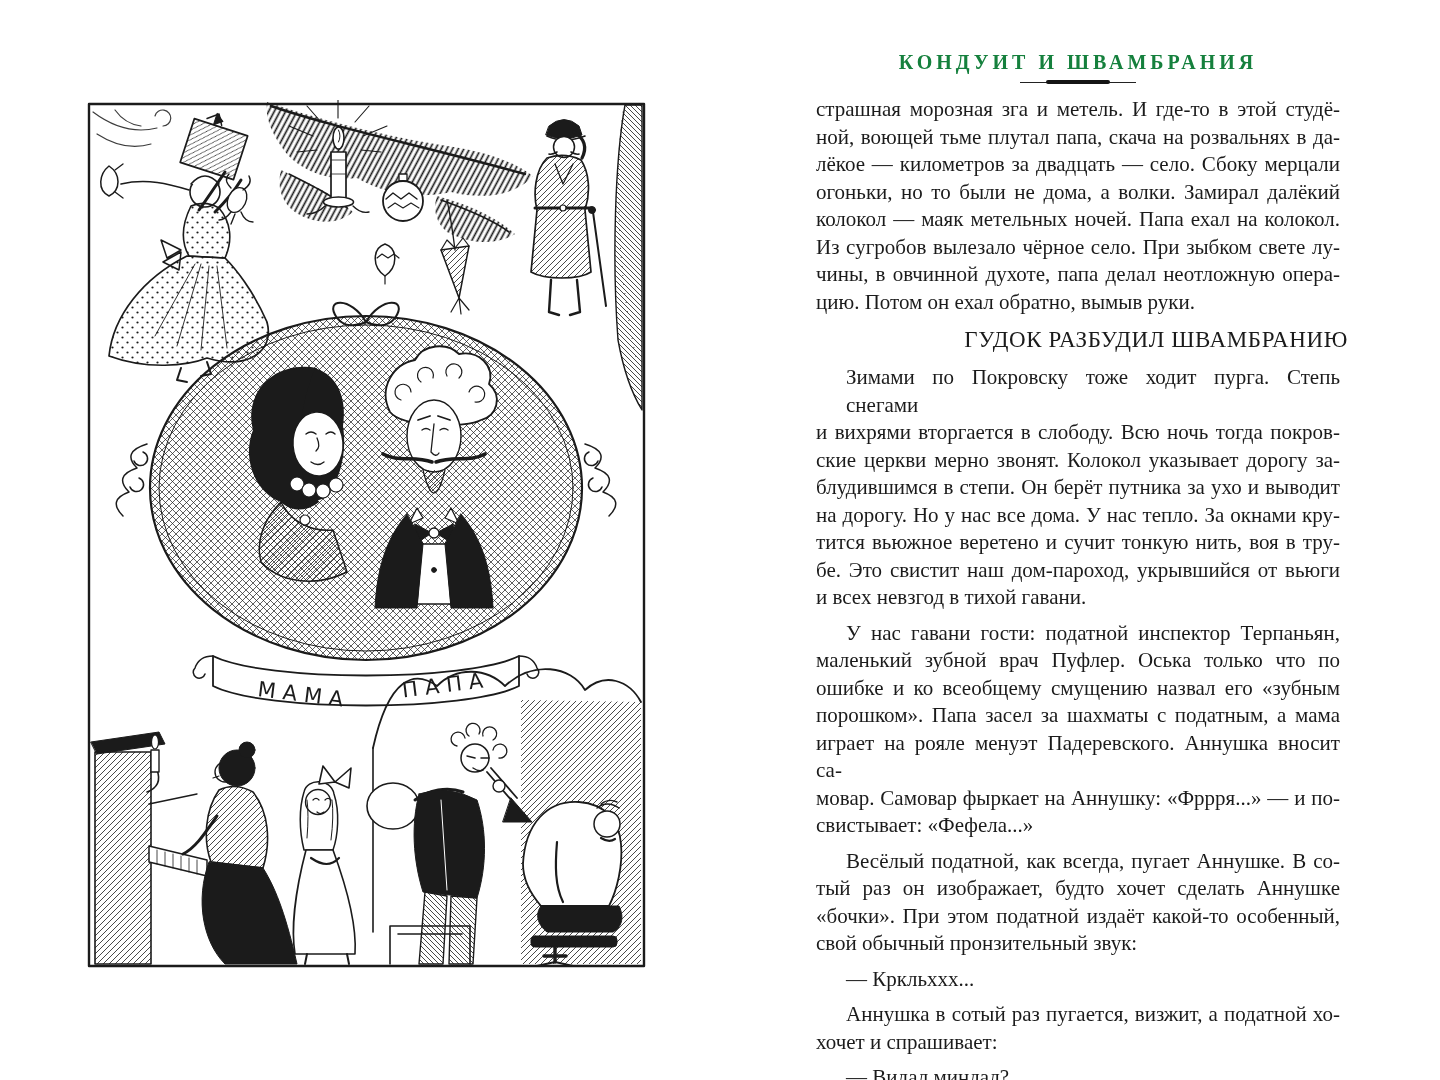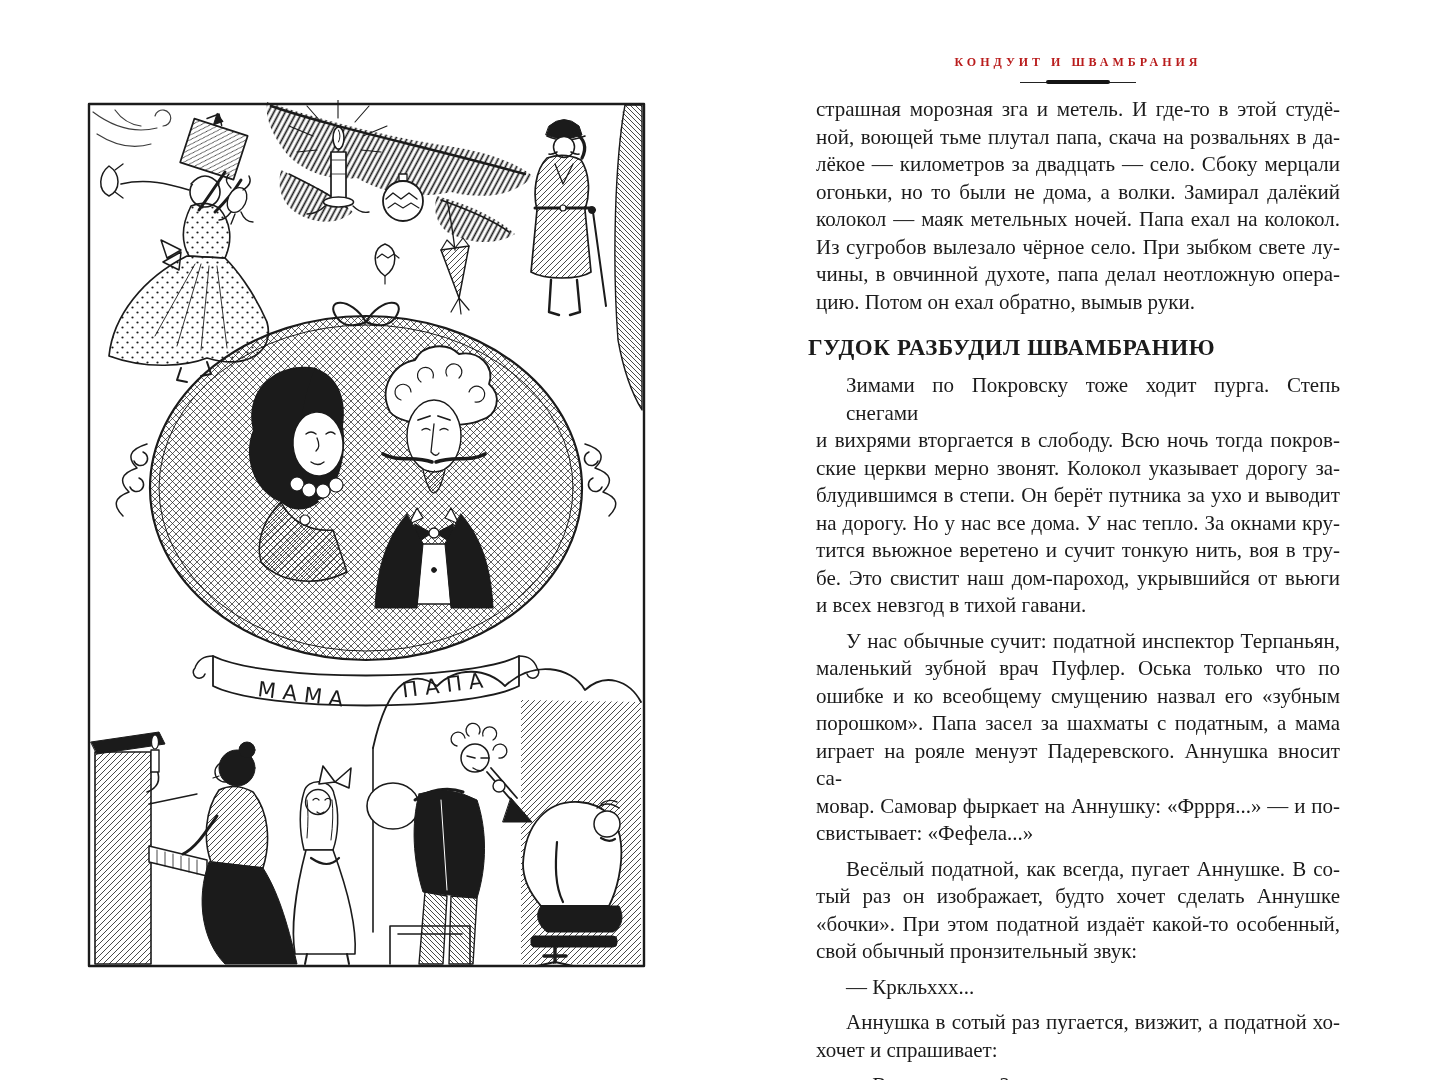--- a/index.html
+++ b/index.html
@@ -7,34 +7,34 @@
     width:1440px;height:1080px;position:relative;overflow:hidden;
     background:#ffffff;color:#1b1b1b;
     font-family:"Liberation Serif","DejaVu Serif",serif;
   }
   
   .illustration-wrap{position:absolute;left:85px;top:100px;width:563px;height:870px;}
   svg{display:block;}
   
   .right-page{position:absolute;left:808px;top:52px;width:540px;}
   .running-head{
-    text-align:center;font-weight:bold;font-size:12px;line-height:20px;
-    letter-spacing:4px;color:#b91c1c;white-space:nowrap;
+    text-align:center;font-weight:bold;font-size:20px;line-height:20px;
+    letter-spacing:4px;color:#15803d;white-space:nowrap;
   }
   .head-rule{position:relative;width:116px;height:4px;margin:8px auto 0;}
   .head-rule .rule-thin{position:absolute;left:0;right:0;top:1.6px;height:1.2px;background:#222;}
   .head-rule .rule-center{position:absolute;left:26px;right:26px;top:0.4px;height:3.2px;background:#141414;border-radius:2px;}
   .text-col{margin-top:12px;font-size:21px;line-height:27.5px;}
   .para{margin:8px;}
   .line{text-align:justify;text-align-last:justify;}
   .line.last{text-align-last:left;}
   .line.indent{padding-left:30px;}
   .section-heading{
-    font-size:23px;font-weight:bold;text-align:left;
-    letter-spacing:0.6px;margin:18px 0 11px;line-height:27px;
+    font-size:23px;font-weight:normal;text-align:right;
+    letter-spacing:0.6px;margin:10px 0 11px;line-height:27px;
   }
   .page-number{
     text-align:center;font-weight:bold;font-size:19px;
     letter-spacing:1px;margin-top:26px;
   }
 </style>
 </head>
 <body>
 
 <div class="illustration-wrap">
@@ -315,21 +315,21 @@
           <div class="line indent">Зимами по Покровску тоже ходит пурга. Степь снегами</div>
           <div class="line">и вихрями вторгается в слободу. Всю ночь тогда покров-</div>
           <div class="line">ские церкви мерно звонят. Колокол указывает дорогу за-</div>
           <div class="line">блудившимся в степи. Он берёт путника за ухо и выводит</div>
           <div class="line">на дорогу. Но у нас все дома. У нас тепло. За окнами кру-</div>
           <div class="line">тится вьюжное веретено и сучит тонкую нить, воя в тру-</div>
           <div class="line">бе. Это свистит наш дом-пароход, укрывшийся от вьюги</div>
           <div class="line last">и всех невзгод в тихой гавани.</div>
         </div>
         <div class="para">
-          <div class="line indent">У нас обычные сучит: податной инспектор Терпаньян,</div>
+          <div class="line indent">У нас гавани гости: податной инспектор Терпаньян,</div>
           <div class="line">маленький зубной врач Пуфлер. Оська только что по</div>
           <div class="line">ошибке и ко всеобщему смущению назвал его «зубным</div>
           <div class="line">порошком». Папа засел за шахматы с податным, а мама</div>
           <div class="line">играет на рояле менуэт Падеревского. Аннушка вносит са-</div>
           <div class="line">мовар. Самовар фыркает на Аннушку: «Фррря...» — и по-</div>
           <div class="line last">свистывает: «Фефела...»</div>
         </div>
         <div class="para">
           <div class="line indent">Весёлый податной, как всегда, пугает Аннушке. В со-</div>
           <div class="line">тый раз он изображает, будто хочет сделать Аннушке</div>

